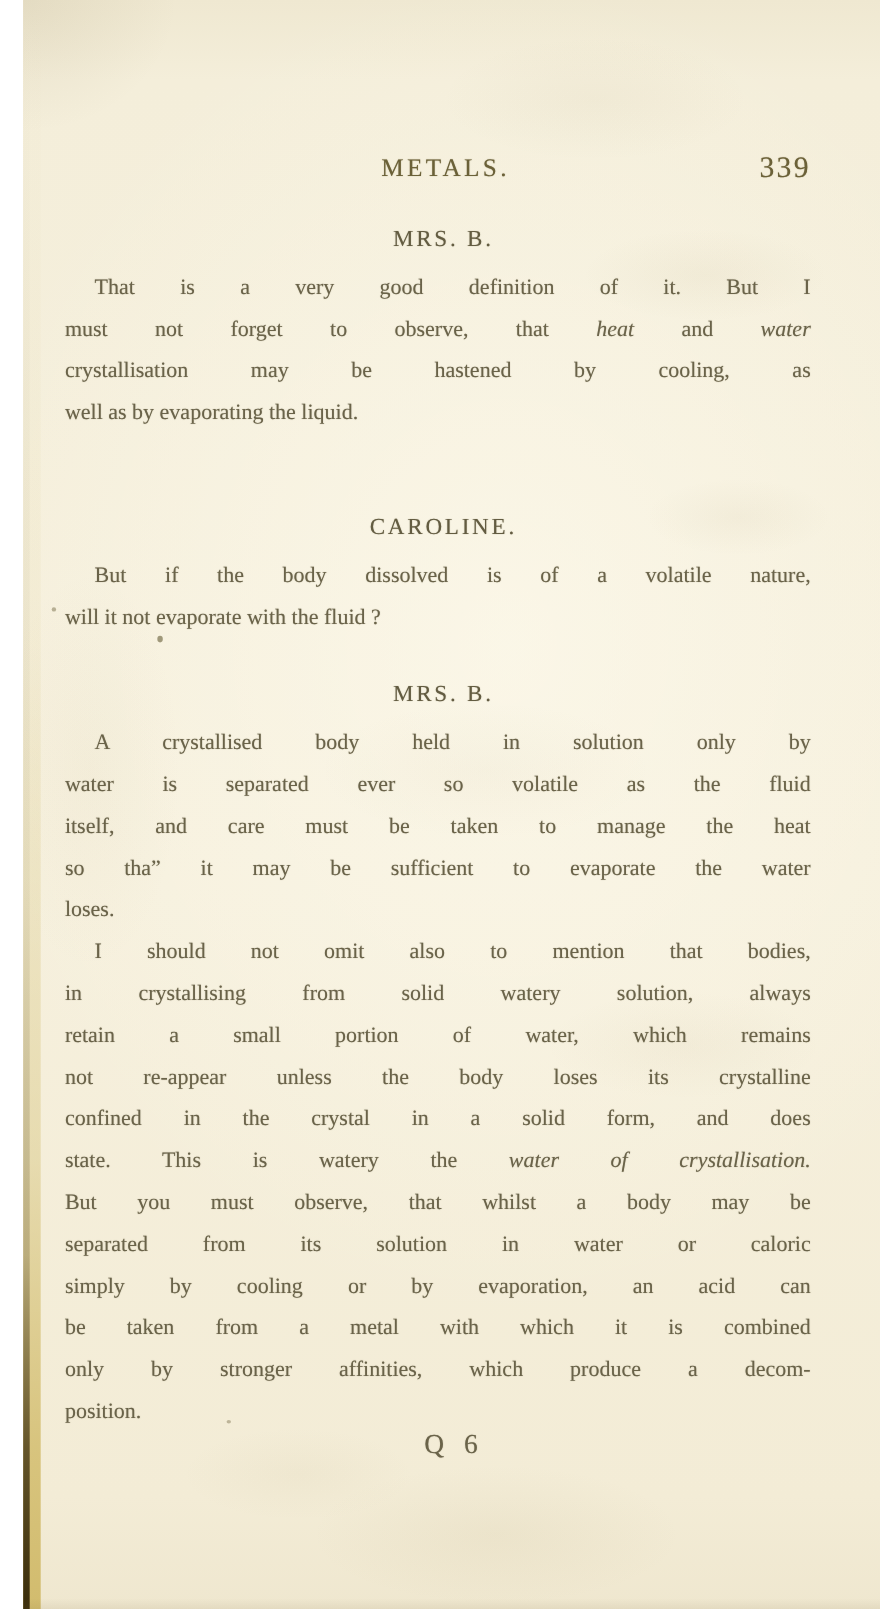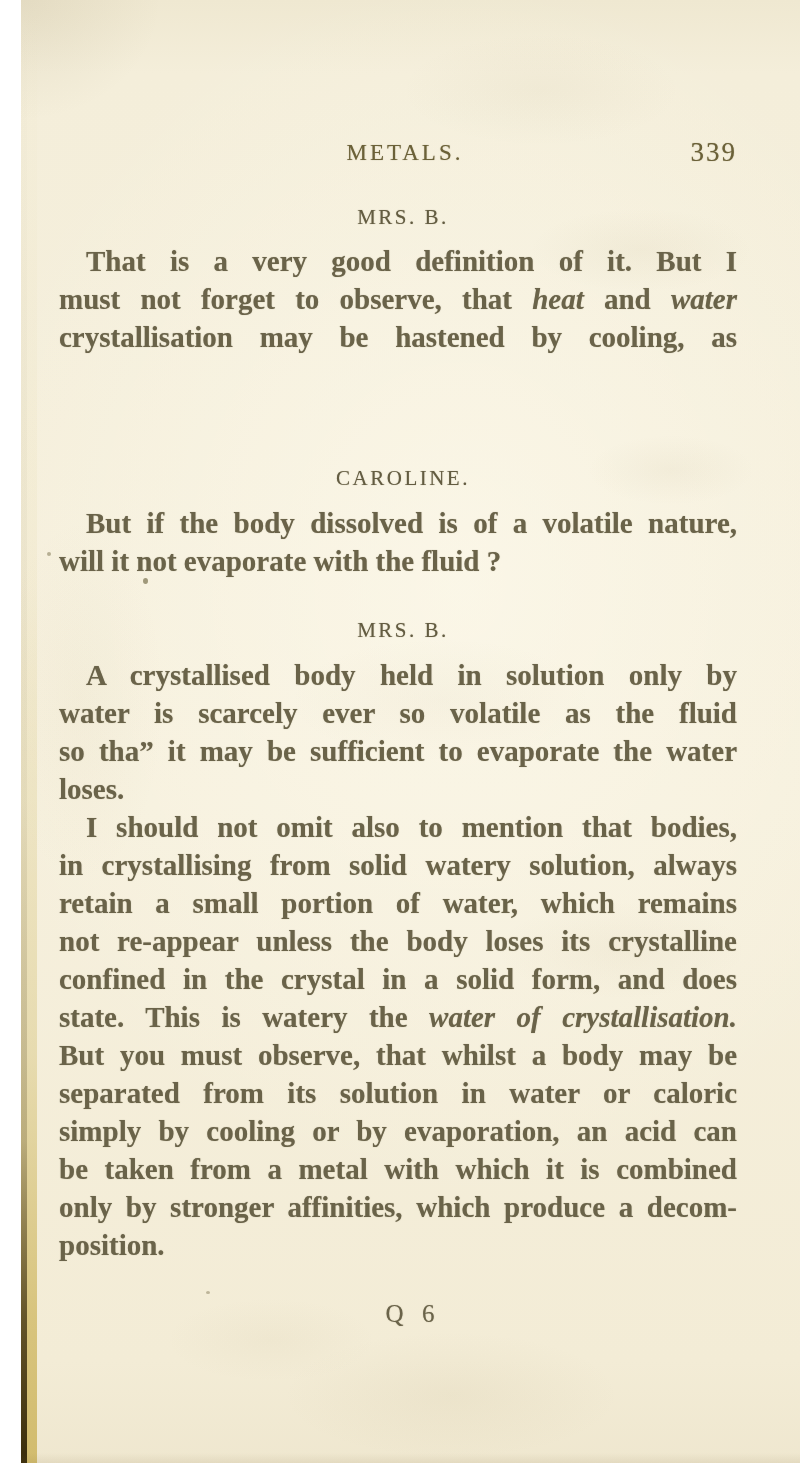--- a/index.html
+++ b/index.html
@@ -71,22 +71,22 @@
   }
   #sec1-speaker { top: 205px; }
   #sec2-speaker { top: 466px; }
   #sec3-speaker { top: 618px; }
 
   .paras { position: absolute; left: 0; width: 100%; }
   #sec1-paras { top: 242px; }
   #sec2-paras { top: 504px; }
   #sec3-paras { top: 656px; }
 
-  .para { margin: 0; font-size: 29px; line-height: 38px; color: #6a6349;
-          text-shadow: 0 0 1px rgba(106,99,73,0.5); font-weight: bold; }
+  .para { margin: 0; font-size: 20px; line-height: 38px; color: #6a6349;
+          text-shadow: 0 0 1px rgba(106,99,73,0.5); }
   .line { text-align: justify; text-align-last: justify; white-space: normal; }
   .line.last { text-align-last: left; }
   .line.indent { text-indent: 27px; }
   .para i { font-style: italic; }
 
   .signature {
     position: absolute; top: 1300px; left: 0; width: 100%; text-align: center;
     padding-left: 30px; box-sizing: border-box;
     font-size: 25px; letter-spacing: 6px; color: #6a6349;
     text-shadow: 0 0 1px rgba(106,99,73,0.5);
@@ -112,36 +112,38 @@
       <div class="running-title">METALS.</div>
       <div class="page-number">339</div>
     </div>
 
     <div class="speaker" id="sec1-speaker">MRS. B.</div>
     <div class="paras" id="sec1-paras">
         <div class="para">
           <div class="line indent"><span>That is a very good definition of it. But I</span></div>
           <div class="line"><span>must not forget to observe, that </span><i>heat</i><span> and </span><i>water</i></div>
           <div class="line"><span>crystallisation may be hastened by cooling, as</span></div>
+          <div class="line last"><span>well as by evaporating the liquid.</span></div>
         </div>
       </div>
 
     <div class="speaker" id="sec2-speaker">CAROLINE.</div>
     <div class="paras" id="sec2-paras">
         <div class="para">
           <div class="line indent"><span>But if the body dissolved is of a volatile nature,</span></div>
           <div class="line last"><span>will it not evaporate with the fluid ?</span></div>
         </div>
       </div>
 
     <div class="speaker" id="sec3-speaker">MRS. B.</div>
     <div class="paras" id="sec3-paras">
         <div class="para">
           <div class="line indent"><span>A crystallised body held in solution only by</span></div>
-          <div class="line"><span>water is scarcely ever so volatile as the fluid</span></div>
+          <div class="line"><span>water is separated ever so volatile as the fluid</span></div>
+          <div class="line"><span>itself, and care must be taken to manage the heat</span></div>
           <div class="line"><span>so tha” it may be sufficient to evaporate the water</span></div>
           <div class="line last"><span>loses.</span></div>
         </div>
         <div class="para">
           <div class="line indent"><span>I should not omit also to mention that bodies,</span></div>
           <div class="line"><span>in crystallising from solid watery solution, always</span></div>
           <div class="line"><span>retain a small portion of water, which remains</span></div>
           <div class="line"><span>not re-appear unless the body loses its crystalline</span></div>
           <div class="line"><span>confined in the crystal in a solid form, and does</span></div>
           <div class="line"><span>state. This is watery the </span><i>water of crystallisation.</i></div>

